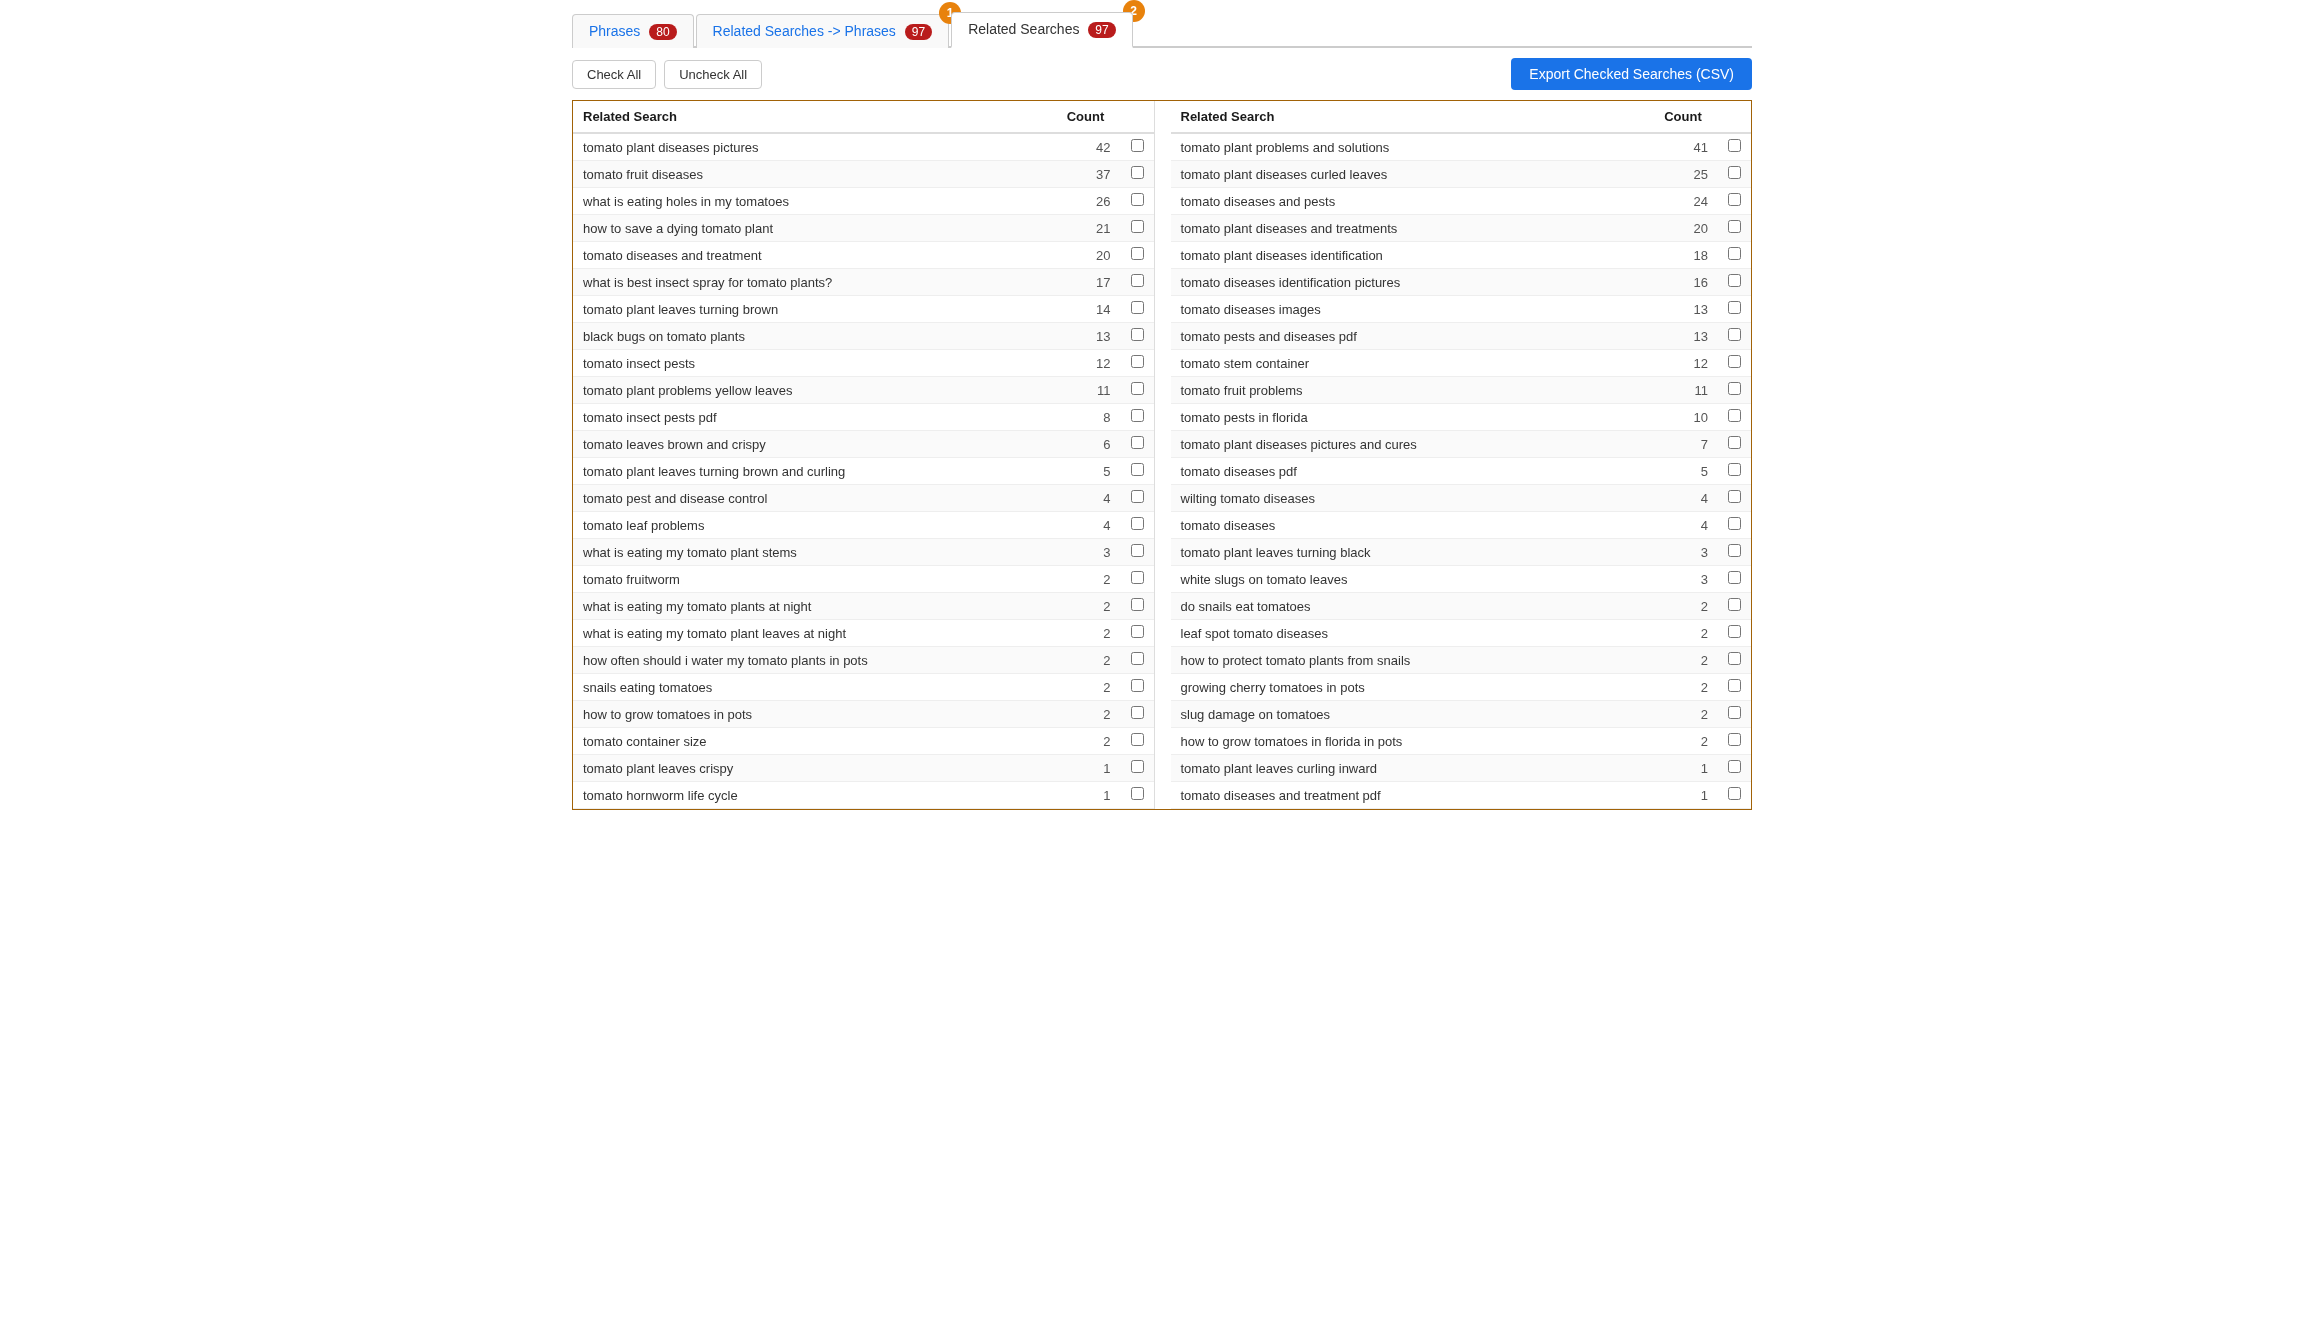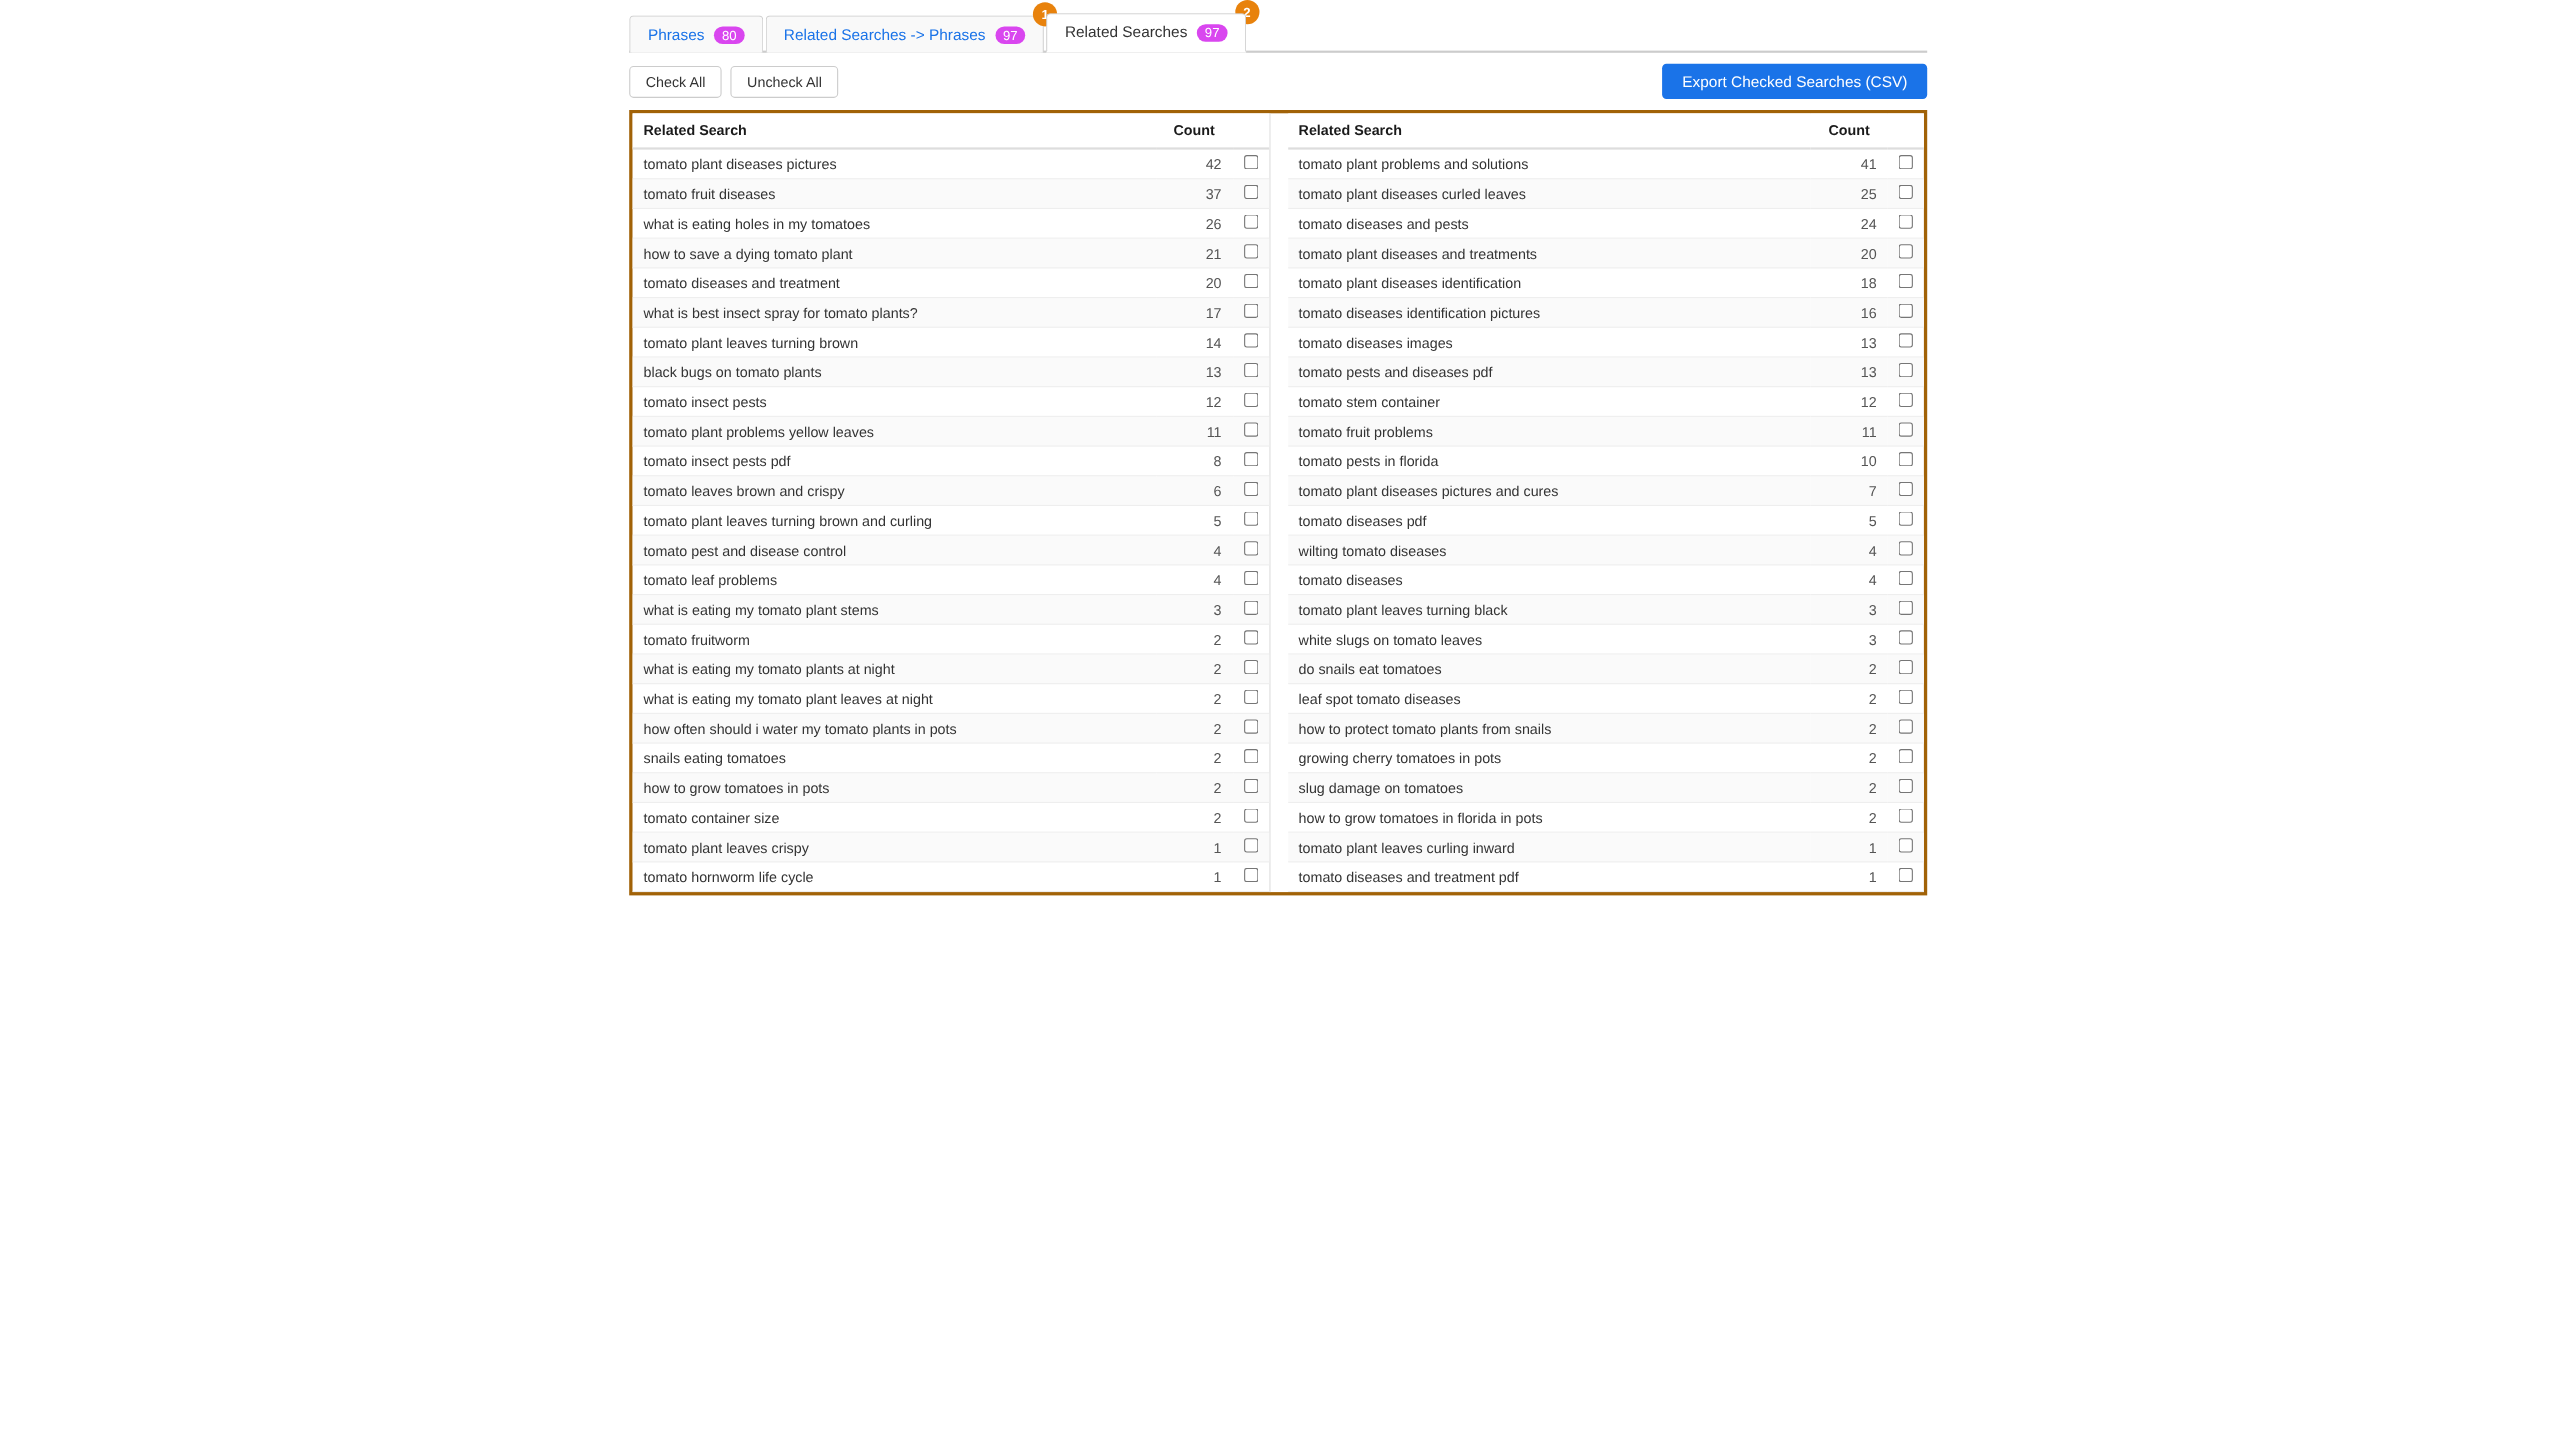--- a/index.html
+++ b/index.html
@@ -38,21 +38,21 @@
       background: #fff;
       border-bottom: 2px solid #fff;
       color: #333;
       font-weight: normal;
       z-index: 1;
     }
     .tab .badge {
       display: inline-flex;
       align-items: center;
       justify-content: center;
-      background: #d946ef;
+      background: #b91c1c;
       color: #fff;
       border-radius: 10px;
       padding: 1px 7px;
       font-size: 12px;
       margin-left: 5px;
     }
     .step-badge {
       display: inline-flex;
       align-items: center;
       justify-content: center;
@@ -91,21 +91,21 @@
       color: #fff;
       border: none;
       border-radius: 4px;
       padding: 8px 18px;
       font-size: 14px;
       cursor: pointer;
     }
     .table-wrapper {
       display: flex;
       gap: 16px;
-      border: 3px solid #a16207;
+      border: 1px solid #a16207;
     }
     .table-half {
       flex: 1;
       overflow: auto;
     }
     .table-half:first-child {
       border-right: 1px solid #ddd;
     }
     table {
       width: 100%;

